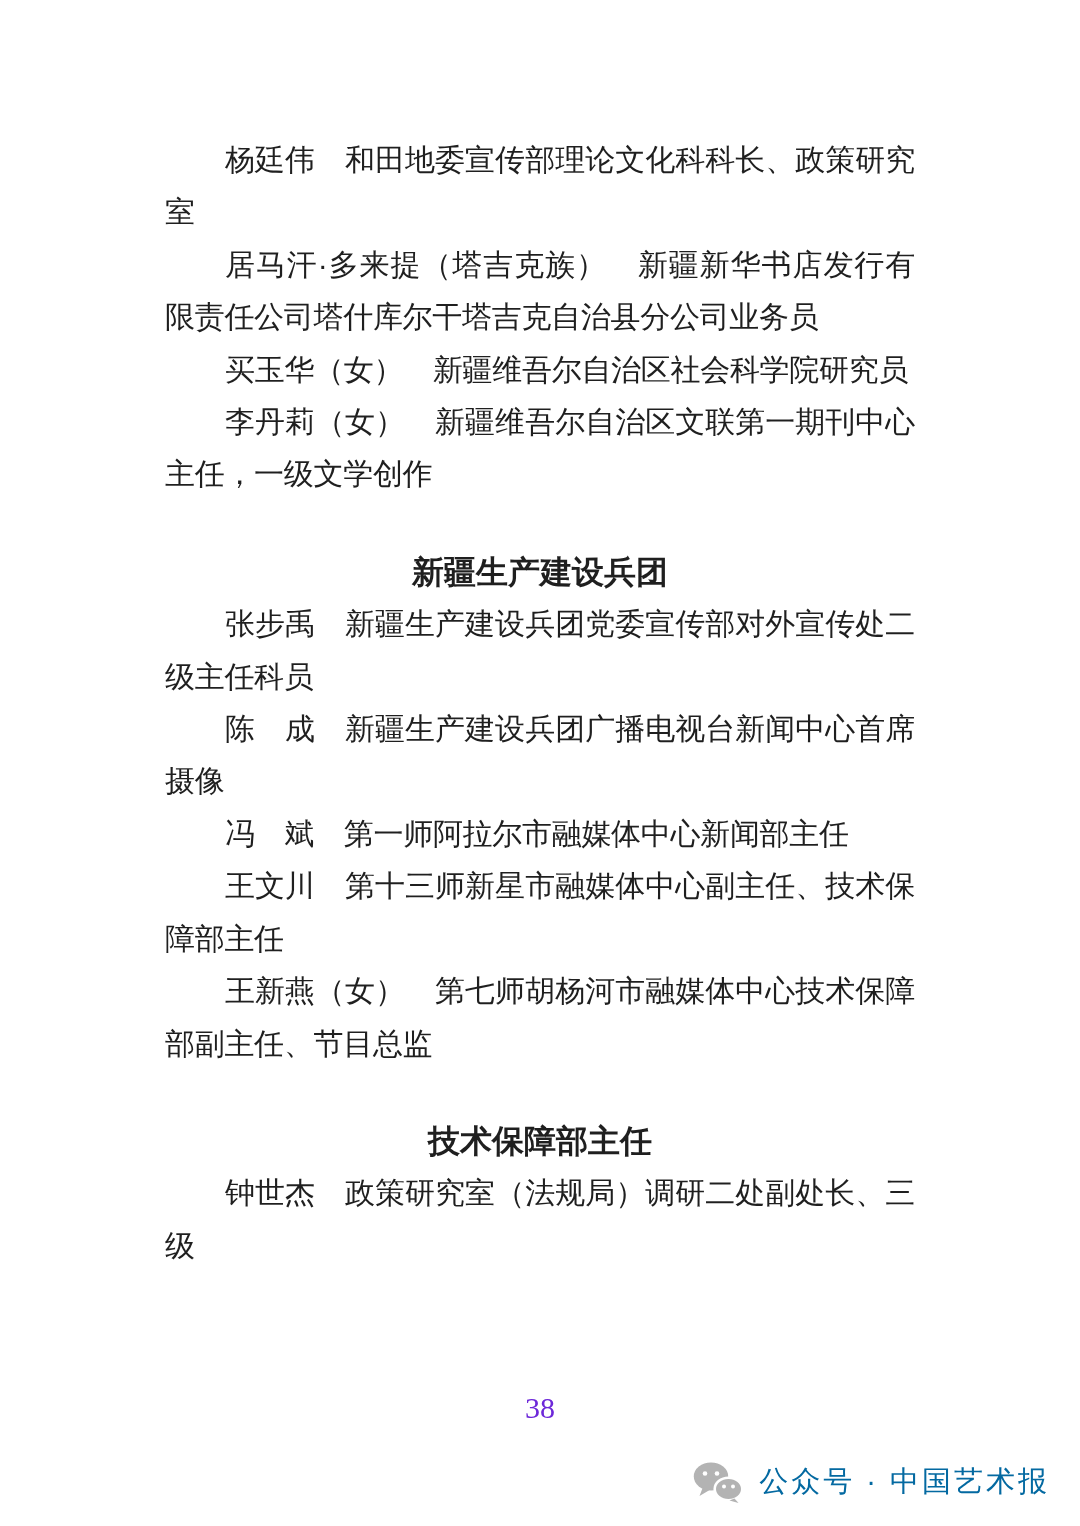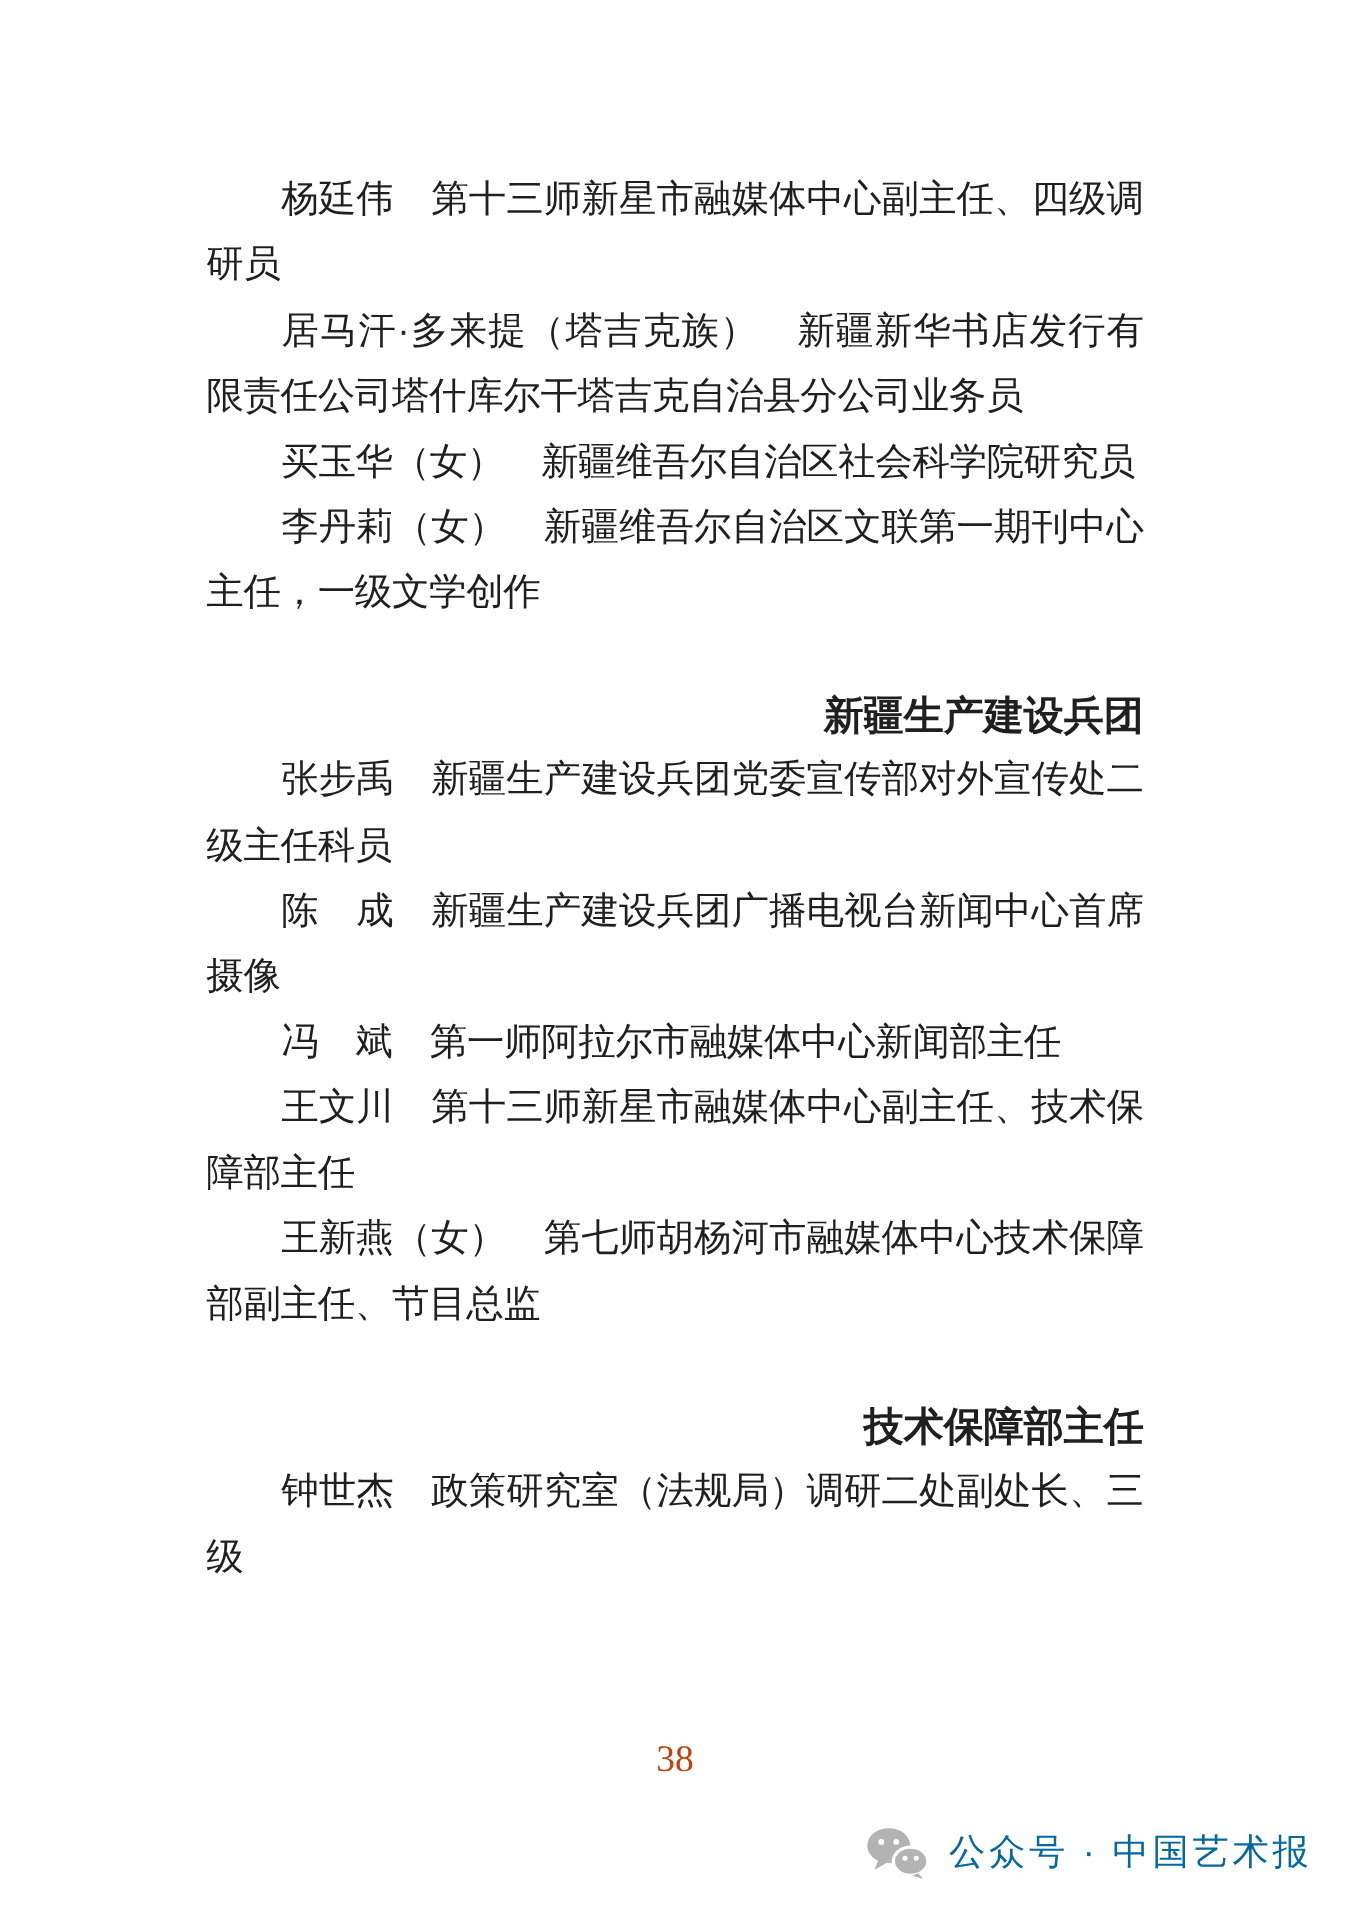--- a/index.html
+++ b/index.html
@@ -32,34 +32,34 @@
   }
   .body-text p.entry {
     margin: 0;
     text-indent: 2em;
   }
   .body-text h2.section-heading {
     margin: 45px 0 0 0;
     font-size: 32px;
     font-weight: bold;
     line-height: 52.4px;
-    text-align: right;
+    text-align: center;
     text-indent: 0;
     letter-spacing: 0;
   }
   .page-number {
     position: absolute;
     top: 1390px;
     left: 0;
     width: 100%;
     text-align: center;
     font-family: "Liberation Serif", serif;
     font-size: 30px;
     line-height: 36px;
-    color: #c2410c;
+    color: #6d28d9;
   }
   .watermark {
     position: absolute;
     top: 1461px;
     right: 30px;
     display: flex;
     align-items: center;
     gap: 15px;
     color: #0369a1;
     font-size: 29px;
@@ -73,21 +73,21 @@
   }
   .wm-icon svg { display: block; }
 </style>
 </head>
 <body>
 
 <div class="page">
 
   <main class="body-text">
 
-    <p class="entry">杨廷伟　第十三师新星市融媒体中心副主任、四级调研员</p>
+    <p class="entry">杨廷伟　和田地委宣传部理论文化科科长、政策研究室</p>
     <p class="entry">居马汗·多来提（塔吉克族）　新疆新华书店发行有限责任公司塔什库尔干塔吉克自治县分公司业务员</p>
     <p class="entry">买玉华（女）　新疆维吾尔自治区社会科学院研究员</p>
     <p class="entry">李丹莉（女）　新疆维吾尔自治区文联第一期刊中心主任，一级文学创作</p>
 
     <h2 class="section-heading">新疆生产建设兵团</h2>
     <p class="entry">张步禹　新疆生产建设兵团党委宣传部对外宣传处二级主任科员</p>
     <p class="entry">陈　成　新疆生产建设兵团广播电视台新闻中心首席摄像</p>
     <p class="entry">冯　斌　第一师阿拉尔市融媒体中心新闻部主任</p>
     <p class="entry">王文川　第十三师新星市融媒体中心副主任、技术保障部主任</p>
     <p class="entry">王新燕（女）　第七师胡杨河市融媒体中心技术保障部副主任、节目总监</p>

